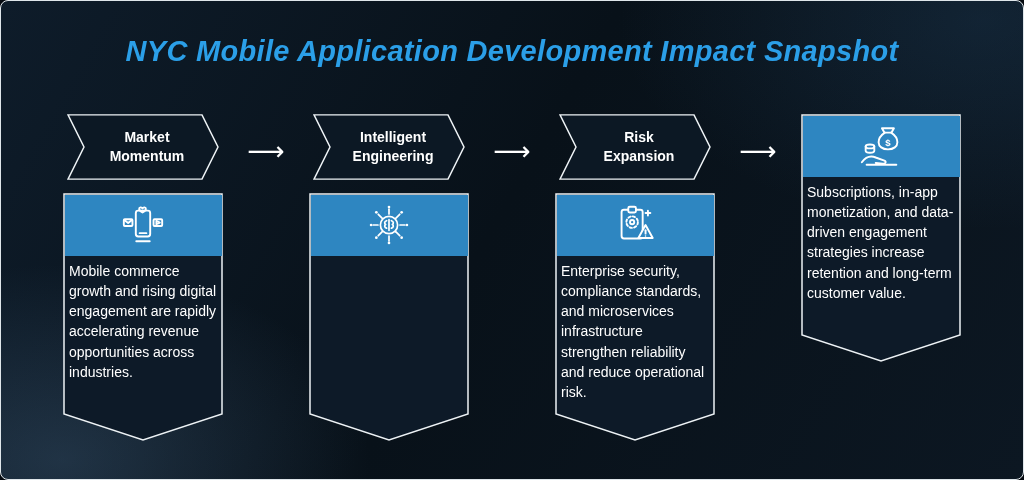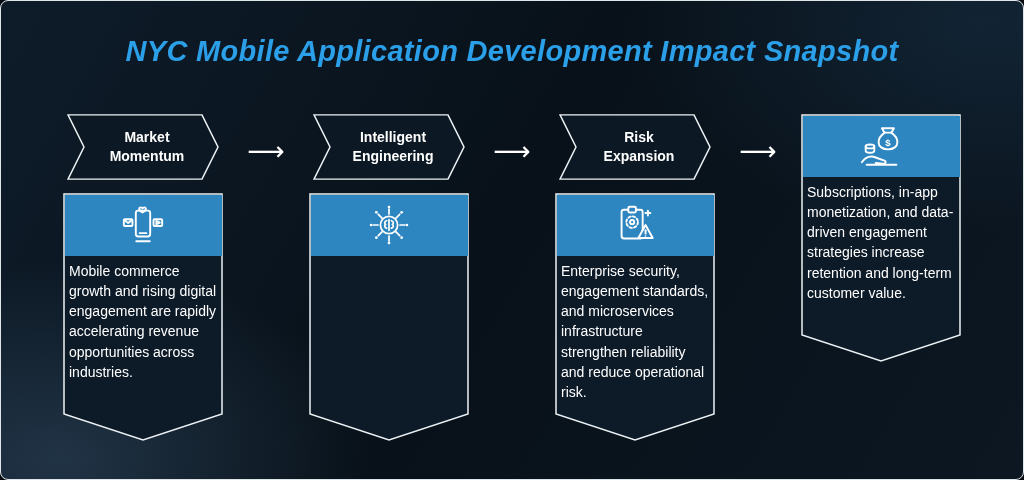--- a/index.html
+++ b/index.html
@@ -203,21 +203,21 @@
             <rect x="17" y="5" width="8" height="6" rx="1.5" fill="#2e86c1"></rect>
             <circle cx="21" cy="21" r="6" stroke-dasharray="2.4 2.3"></circle>
             <circle cx="21" cy="21" r="2.2"></circle>
             <path d="M35 24 L42.5 37.5 H27.5 Z" fill="#2e86c1"></path>
             <line x1="35" y1="29.5" x2="35" y2="33"></line>
             <circle cx="35" cy="35.4" r="0.8" fill="#ffffff" stroke="none"></circle>
             <line x1="37.5" y1="9" x2="37.5" y2="14"></line>
             <line x1="35" y1="11.5" x2="40" y2="11.5"></line>
           </svg>
         </div>
-        <div class="card-text">Enterprise security, engagement standards, and microservices infrastructure strengthen reliability and reduce operational risk.</div>
+        <div class="card-text">Enterprise security, compliance standards, and microservices infrastructure strengthen reliability and reduce operational risk.</div>
       </div>
     </div>
 
     <div class="arrow">
         <span>⟶</span>
       </div>
 
     <div class="step">
       <div class="card">
         <svg class="card-shape" viewBox="0 0 160 248" preserveAspectRatio="none">

